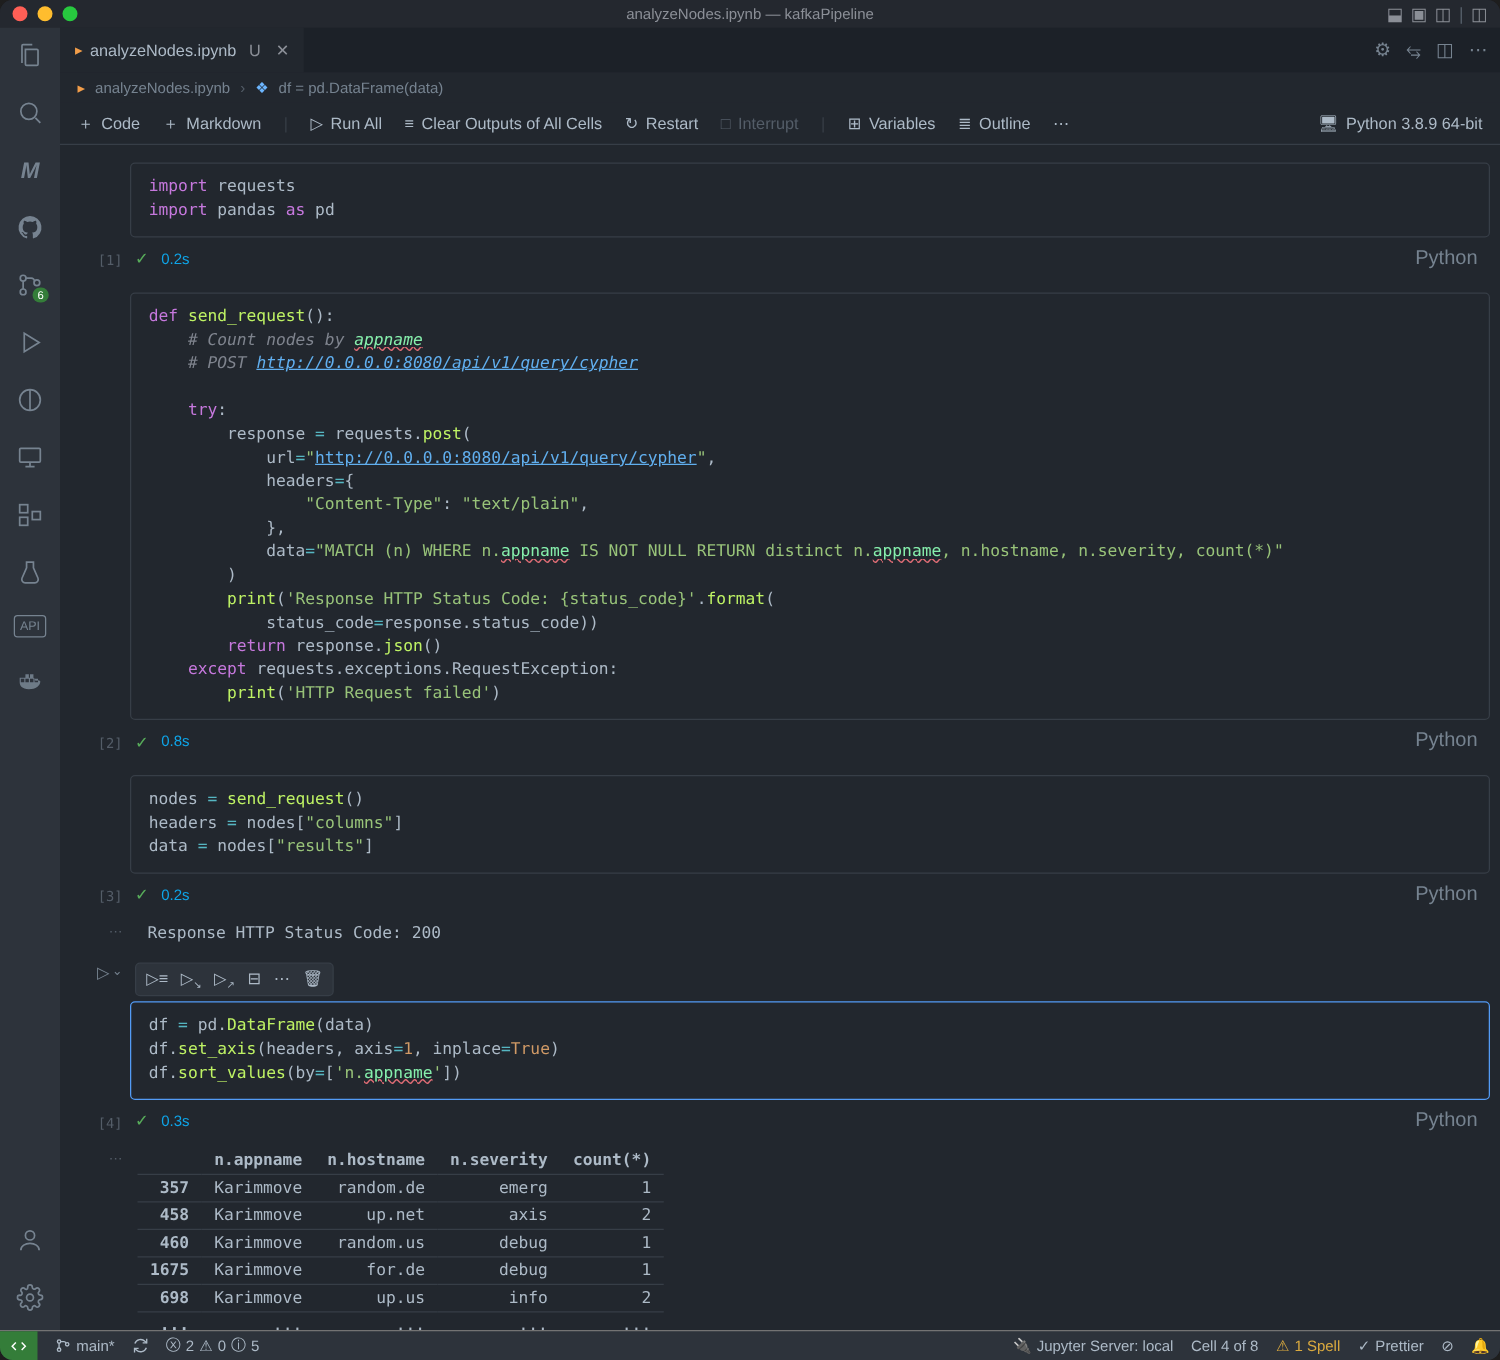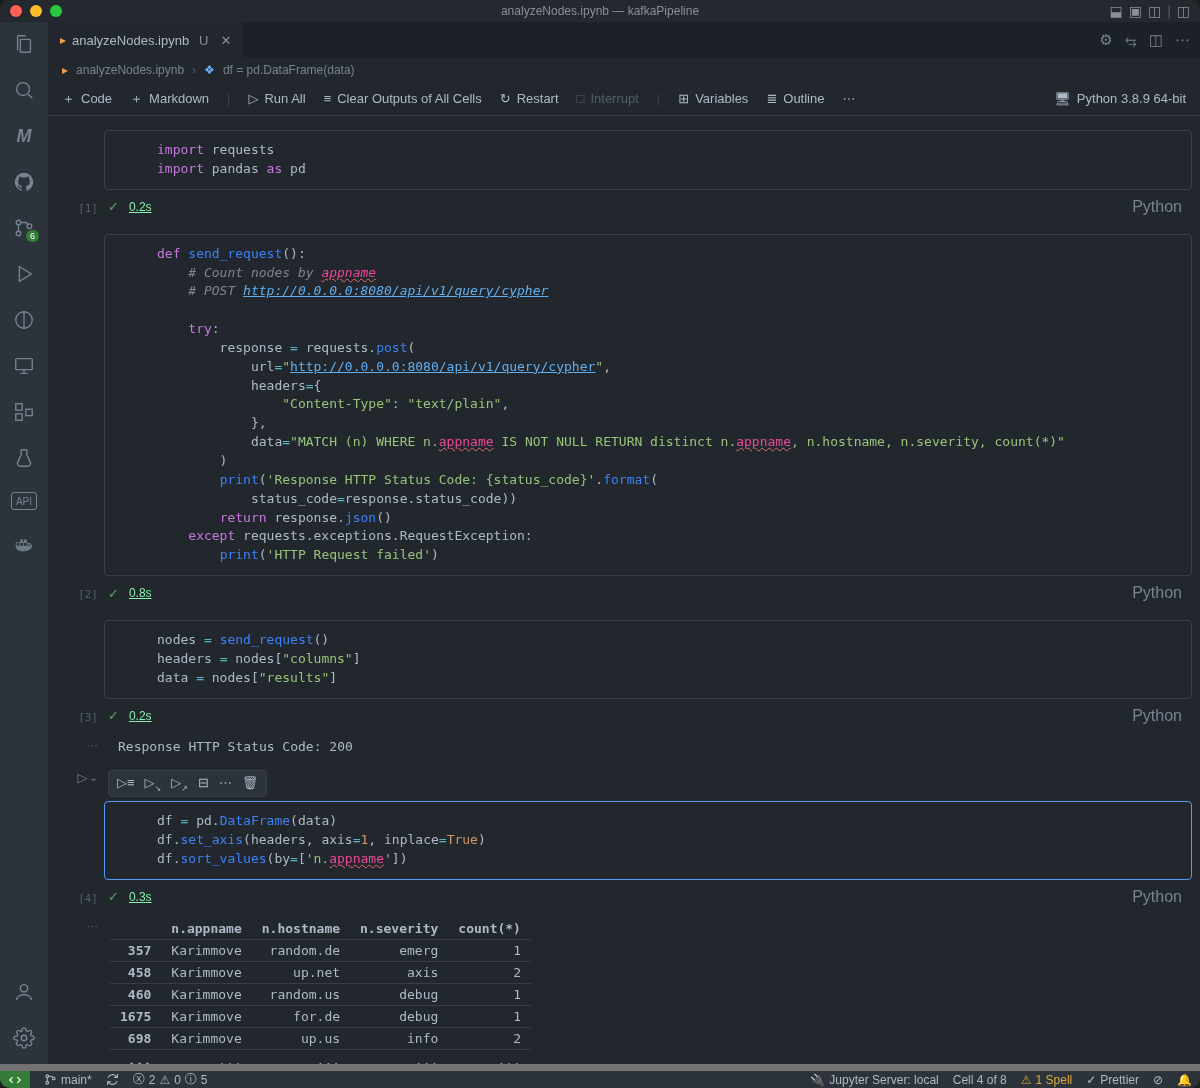--- a/index.html
+++ b/index.html
@@ -43,43 +43,43 @@
 .nbtb { display: flex; align-items: center; gap: 6px; cursor: pointer; }
 .nbtb.disabled { color: #545d68; }
 .nb-toolbar .right { margin-left: auto; display: flex; align-items: center; gap: 8px; }
 .notebook { flex: 1; overflow-y: auto; padding: 8px 8px 8px 0; background: #22272e; }
 .cell { display: flex; margin: 6px 0 0 0; }
 .gutter { width: 56px; flex-shrink: 0; display: flex; flex-direction: column; align-items: flex-end; padding-right: 6px; padding-top: 6px; color: #545d68; font-size: 11px; gap: 4px; }
 .gutter .exec { font-family: monospace; }
 .cell-body { flex: 1; }
 .code-box { border: 1px solid #373e47; border-radius: 4px; background: #22272e; padding: 10px 14px; }
 .code-box.active { border-color: #539bf5; }
-pre.code { white-space: pre; font-size: 13px; line-height: 1.45; color: #adbac7; margin-left: 38px; }
+pre.code { white-space: pre; font-size: 13px; line-height: 1.45; color: #adbac7; }
 .statusline { display: flex; align-items: center; gap: 10px; padding: 2px 4px; }
 .statusline .check { color: #57ab5a; }
-.statusline .time { color: #86efac; font-size: 12px; text-decoration: underline; }
+.statusline .time { color: #0ea5e9; font-size: 12px; }
 .statusline .lang { margin-left: auto; color: #768390; font-size: 16px; padding-right: 6px; text-align: right;}
 .output-text { padding: 6px 14px; color: #adbac7; font-size: 13px; }
 .cell-toolbar { display: inline-flex; gap: 10px; padding: 4px 8px; border: 1px solid #373e47; border-radius: 4px; background: #2d333b; color: #adbac7; margin: 0 0 4px 4px;}
 .cell-toolbar span { cursor: pointer; font-size: 13px; }
 .ellipsis { color: #545d68; text-align: center; padding-top:6px;}
 .table-out { padding: 4px 6px 8px 6px; }
 table.df { border-collapse: collapse; font-size: 13px; color: #adbac7; }
 table.df th, table.df td { padding: 3px 10px; text-align: right; border-bottom: 1px solid #373e47; }
 table.df th { font-weight: 600; color: #adbac7; }
 table.df td.idx { font-weight: 600; text-align: right; }
-.statusbar { height: 24px; background: #2d333b; display: flex; align-items: center; padding: 0 8px; gap: 14px; font-size: 12px; color: #adbac7; border-top: 7px solid #737373;}
+.statusbar { height: 24px; background: #2d333b; display: flex; align-items: center; padding: 0 8px; gap: 14px; font-size: 12px; color: #adbac7; border-top: 1px solid #737373;}
 .statusbar .remote { background: #347d39; color: #fff; padding: 0 8px; height: 100%; display: flex; align-items: center; margin-left: -8px; cursor:pointer;}
 .statusbar .right { margin-left: auto; display: flex; align-items: center; gap: 14px; }
 .sb-item { display: flex; align-items: center; gap: 4px; cursor: pointer;}
 .warn { color: #daaa3f; }
 
-.kw { color: #c678dd; } .fn { color: #3b82f6; } .str { color: #98c379; } .cm { color: #7f848e; font-style: italic; }
+.kw { color: #c678dd; } .fn { color: #bef264; } .str { color: #98c379; } .cm { color: #7f848e; font-style: italic; }
 .op { color: #56b6c2; } .num { color: #d19a66; } .lnk { color: #61afef; text-decoration: underline; }
-.sq { color: #ec4899; text-decoration: underline wavy #e06c75; text-decoration-thickness:1px;}
+.sq { color: #86efac; text-decoration: underline wavy #e06c75; text-decoration-thickness:1px;}
 
 svg { display: block; }
 </style>
 </head>
 <body>
 
 <div class="window">
 
   <div class="titlebar">
     <div class="traffic">

